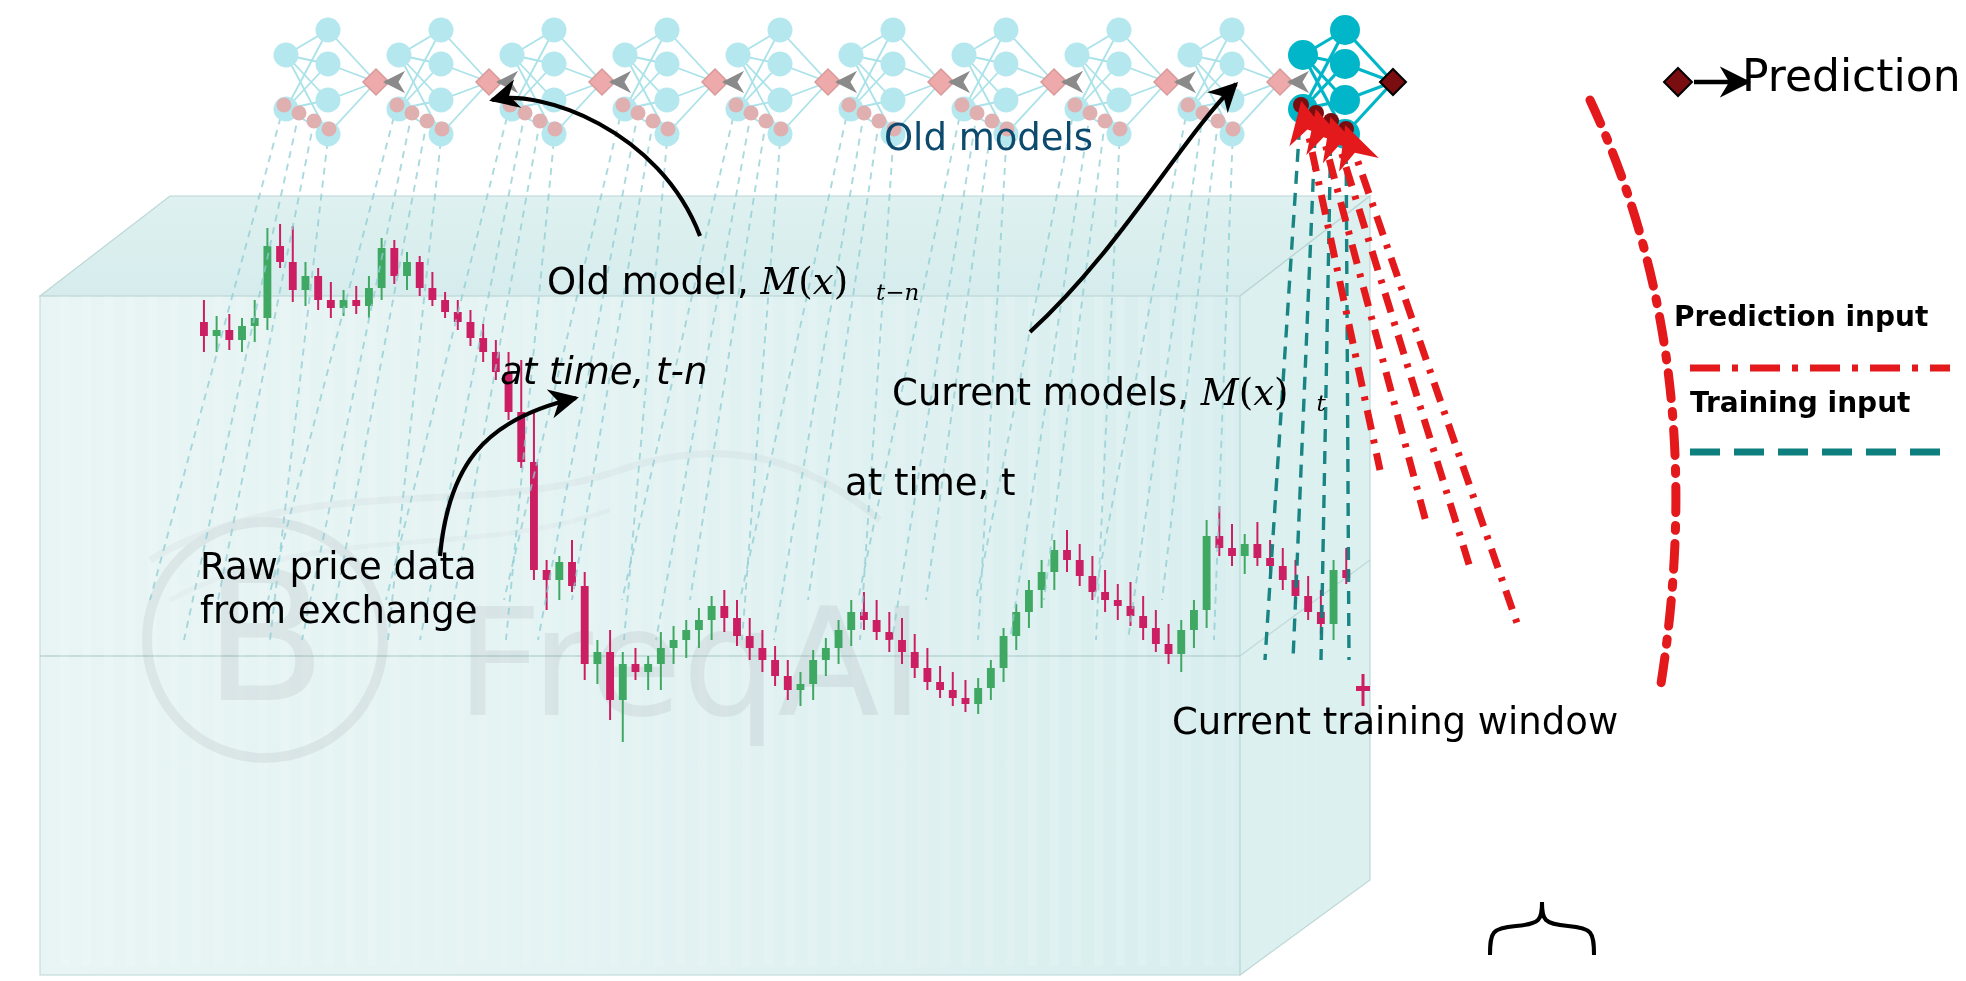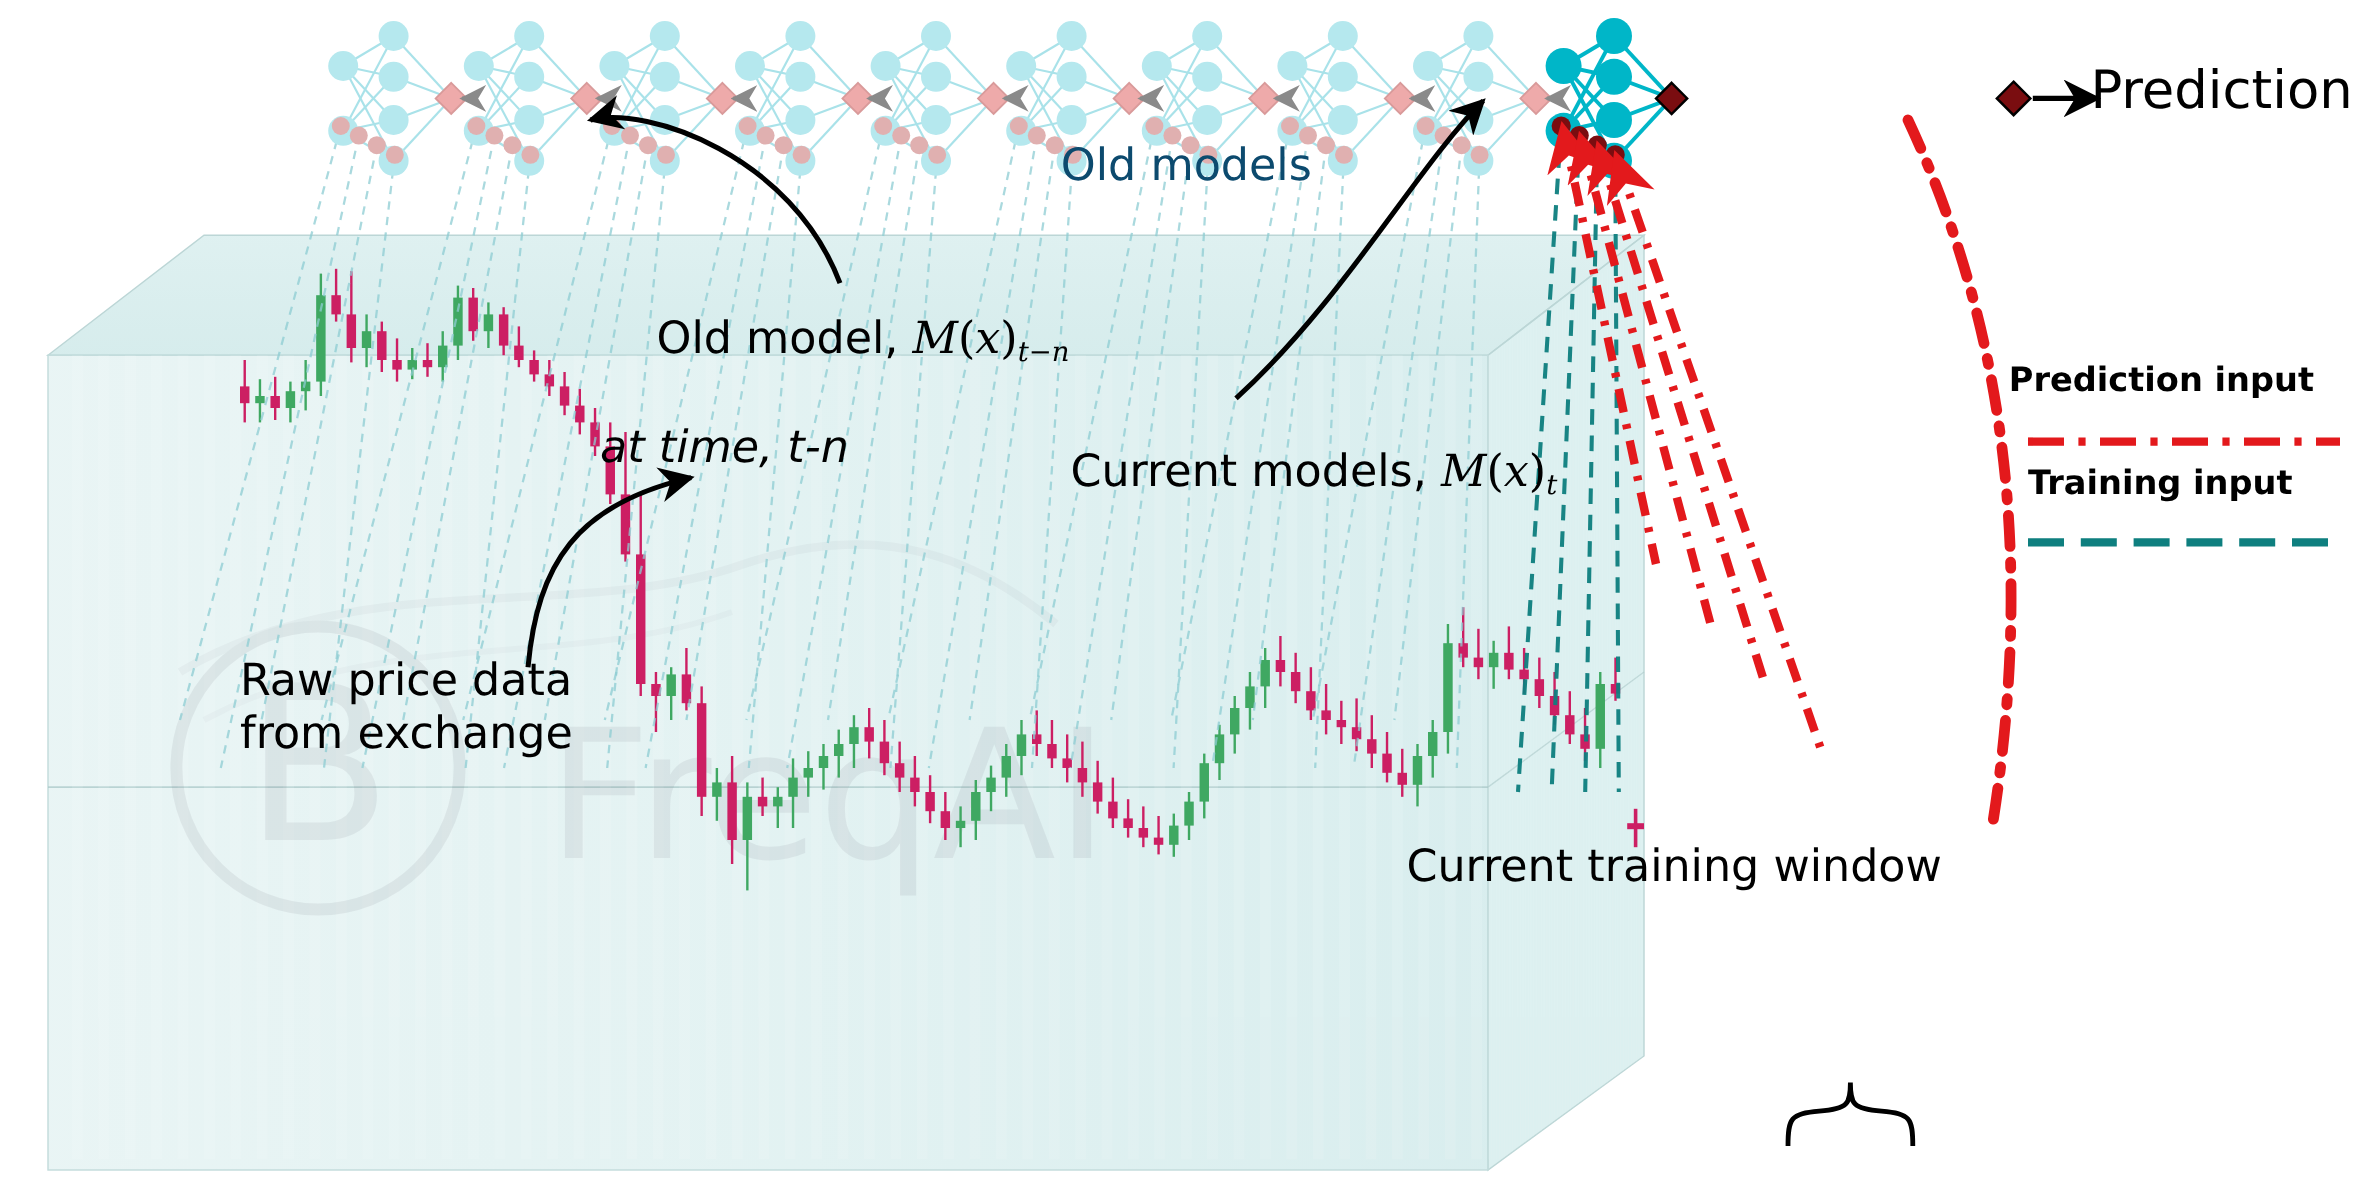--- a/index.html
+++ b/index.html
@@ -8,21 +8,21 @@
   #stage{position:absolute;inset:0;width:1966px;height:981px;}
   svg#scene{position:absolute;left:0;top:0;width:1966px;height:981px;}
 
   .lbl{position:absolute;color:#000000;white-space:pre;line-height:1.18;}
   .lbl.big{font-size:44px;}
   .lbl.med{font-size:37px;}
   .lbl.leg{font-size:28px;font-weight:bold;}
   .lbl.grey{color:#0c4a6e;font-size:37px;}
   .mathit{font-family:"DejaVu Serif","Liberation Serif",serif;font-style:italic;}
   .mathup{font-family:"DejaVu Serif","Liberation Serif",serif;font-style:normal;}
-  .sub{font-size:0.62em;vertical-align:-0.28em;}
+  .sub{font-size:0.62em;vertical-align:-0.28em;margin-left:28px;}
 </style>
 </head>
 <body>
 
 <div id="stage">
 
 <svg id="scene" viewBox="0 0 1966 981">
   <defs>
     <marker id="arrGrey" viewBox="0 0 10 10" refX="9" refY="5" markerWidth="7" markerHeight="7" orient="auto-start-reverse">
       <path d="M0,0 L10,5 L0,10 L3,5 z" fill="#8a8a8a"></path>
@@ -717,20 +717,21 @@
   <div class="lbl med" style="position:static;">
     <span>Old model, </span><span class="mathit">M</span><span class="mathup">(</span><span class="mathit">x</span><span class="mathup">)</span><span class="mathit sub">t−n</span>
   </div>
   <div class="lbl med" style="position:static;font-style:italic;">at time, t-n</div>
 </div>
 
 <div style="position:absolute;left:845px;top:327px;">
   <div class="lbl med" style="position:static;">
     <span>Current models, </span><span class="mathit">M</span><span class="mathup">(</span><span class="mathit">x</span><span class="mathup">)</span><span class="mathit sub">t</span>
   </div>
+  <div class="lbl med" style="position:static;">at time, t</div>
 </div>
 
 <div style="position:absolute;left:200px;top:545px;">
   <div class="lbl med" style="position:static;">Raw price data</div>
   <div class="lbl med" style="position:static;">from exchange</div>
 </div>
 
 <div class="lbl med" style="left:1172px;top:700px;">Current training window</div>
 
 <div class="lbl leg" style="left:1674px;top:300px;">Prediction input</div>

